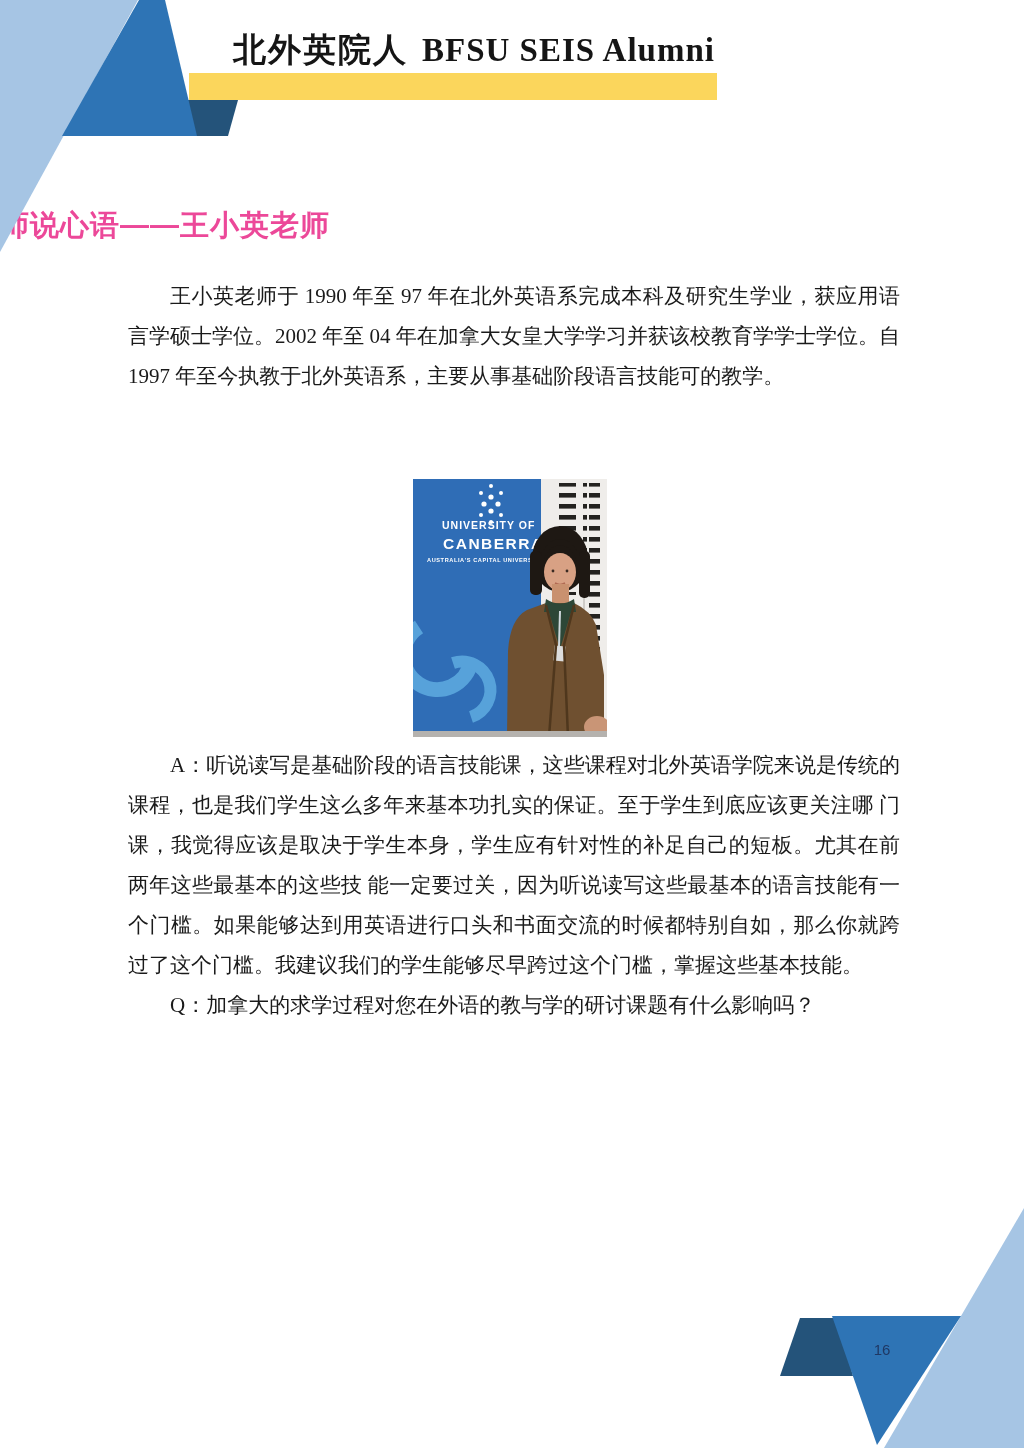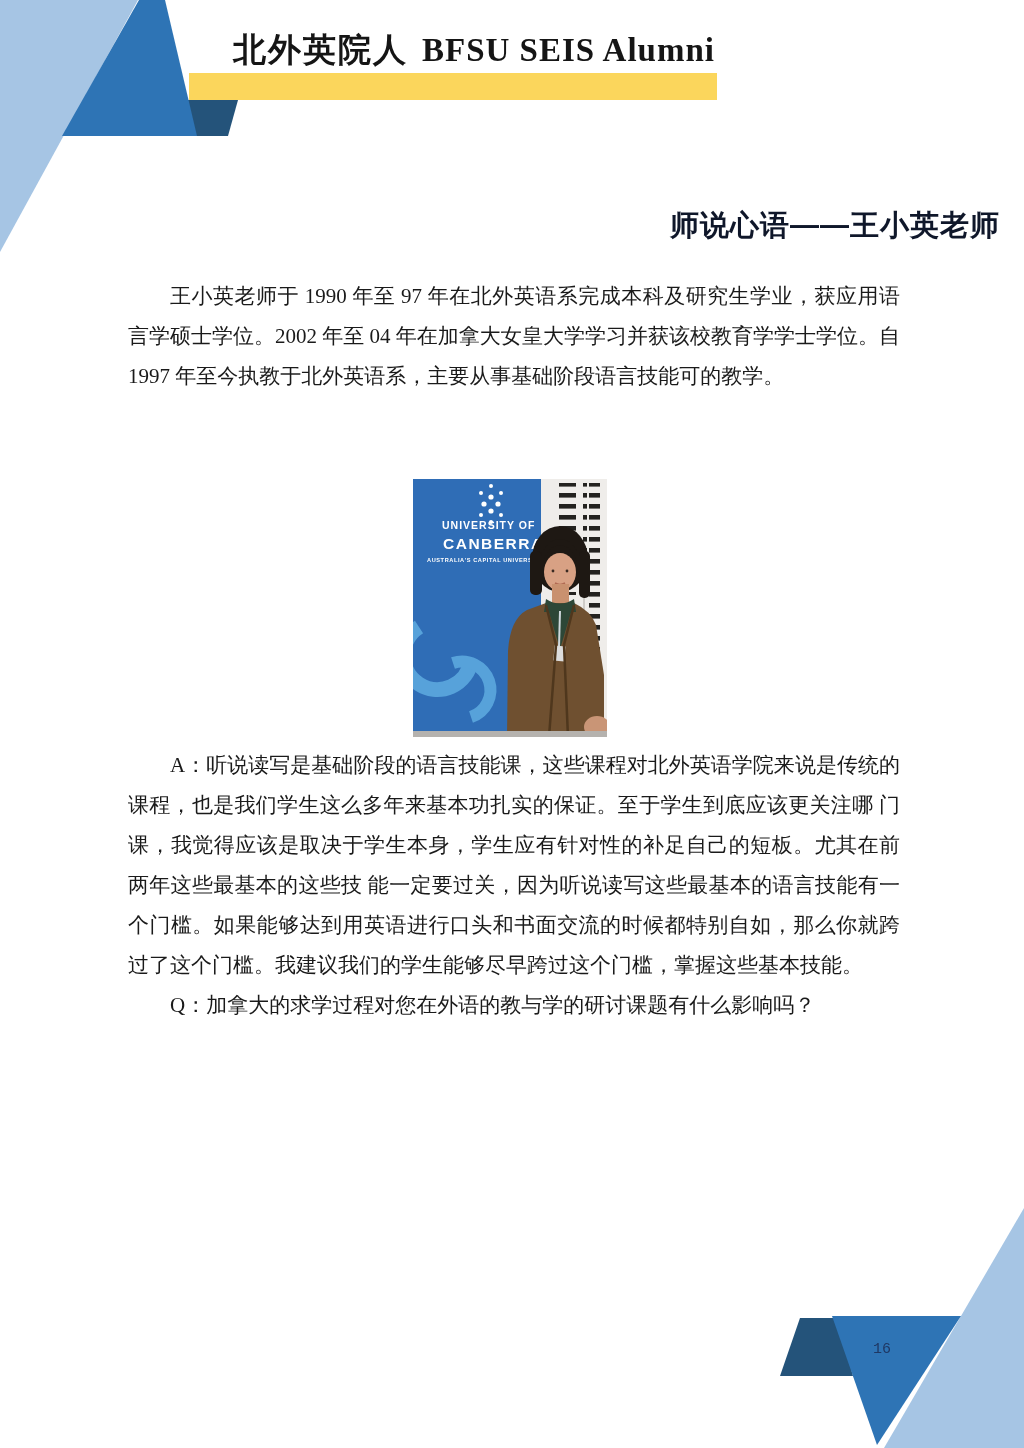--- a/index.html
+++ b/index.html
@@ -16,38 +16,38 @@
   .tri-light{fill:var(--blue-light,#a6c5e4);}
   .tri-medium{fill:var(--blue-medium,#2e74b5);}
   .tri-dark{fill:var(--blue-dark,#24537a);}
   .masthead{
     position:absolute;left:0;top:28px;width:948px;text-align:center;z-index:3;
     font-weight:bold;font-size:33px;color:#151515;letter-spacing:1px;white-space:nowrap;
   }
   .masthead .zh{letter-spacing:2px;margin-right:14px;}
   
   .article-title{
-    position:absolute;left:0;top:206px;width:1000px;text-align:right;
+    position:absolute;left:0;top:206px;width:1000px;text-align:left;
     font-family:"Liberation Sans", sans-serif;font-weight:bold;font-size:29px;
-    color:#0f172a;letter-spacing:1px;
+    color:#ec4899;letter-spacing:1px;
   }
   .text-block{position:absolute;left:128px;width:772px;font-size:21px;line-height:40px;
     text-align:justify;}
   .text-block p{margin:0;text-indent:42px;}
   #block-top{top:276px;}
   #block-bottom{top:745px;}
   
   .photo{position:absolute;left:413px;top:479px;width:194px;height:258px;z-index:2;}
   .photo svg{display:block;width:100%;height:100%;}
   .banner-fill{fill:var(--banner-blue,#2f6db6);}
   .banner-text{font-family:"Liberation Sans", sans-serif;font-weight:bold;fill:#ffffff;}
   
   .page-number{
     position:absolute;left:862px;top:1341px;width:40px;text-align:center;z-index:5;
-    font-family:Liberation Mono, monospace;font-size:15px;
+    font-family:Liberation Sans, sans-serif;font-size:15px;
     color:var(--page-number,#1f3864);
   }
 </style>
 </head>
 <body>
 
 <div class="page">
 
   <div class="accent-bar"></div>
 

